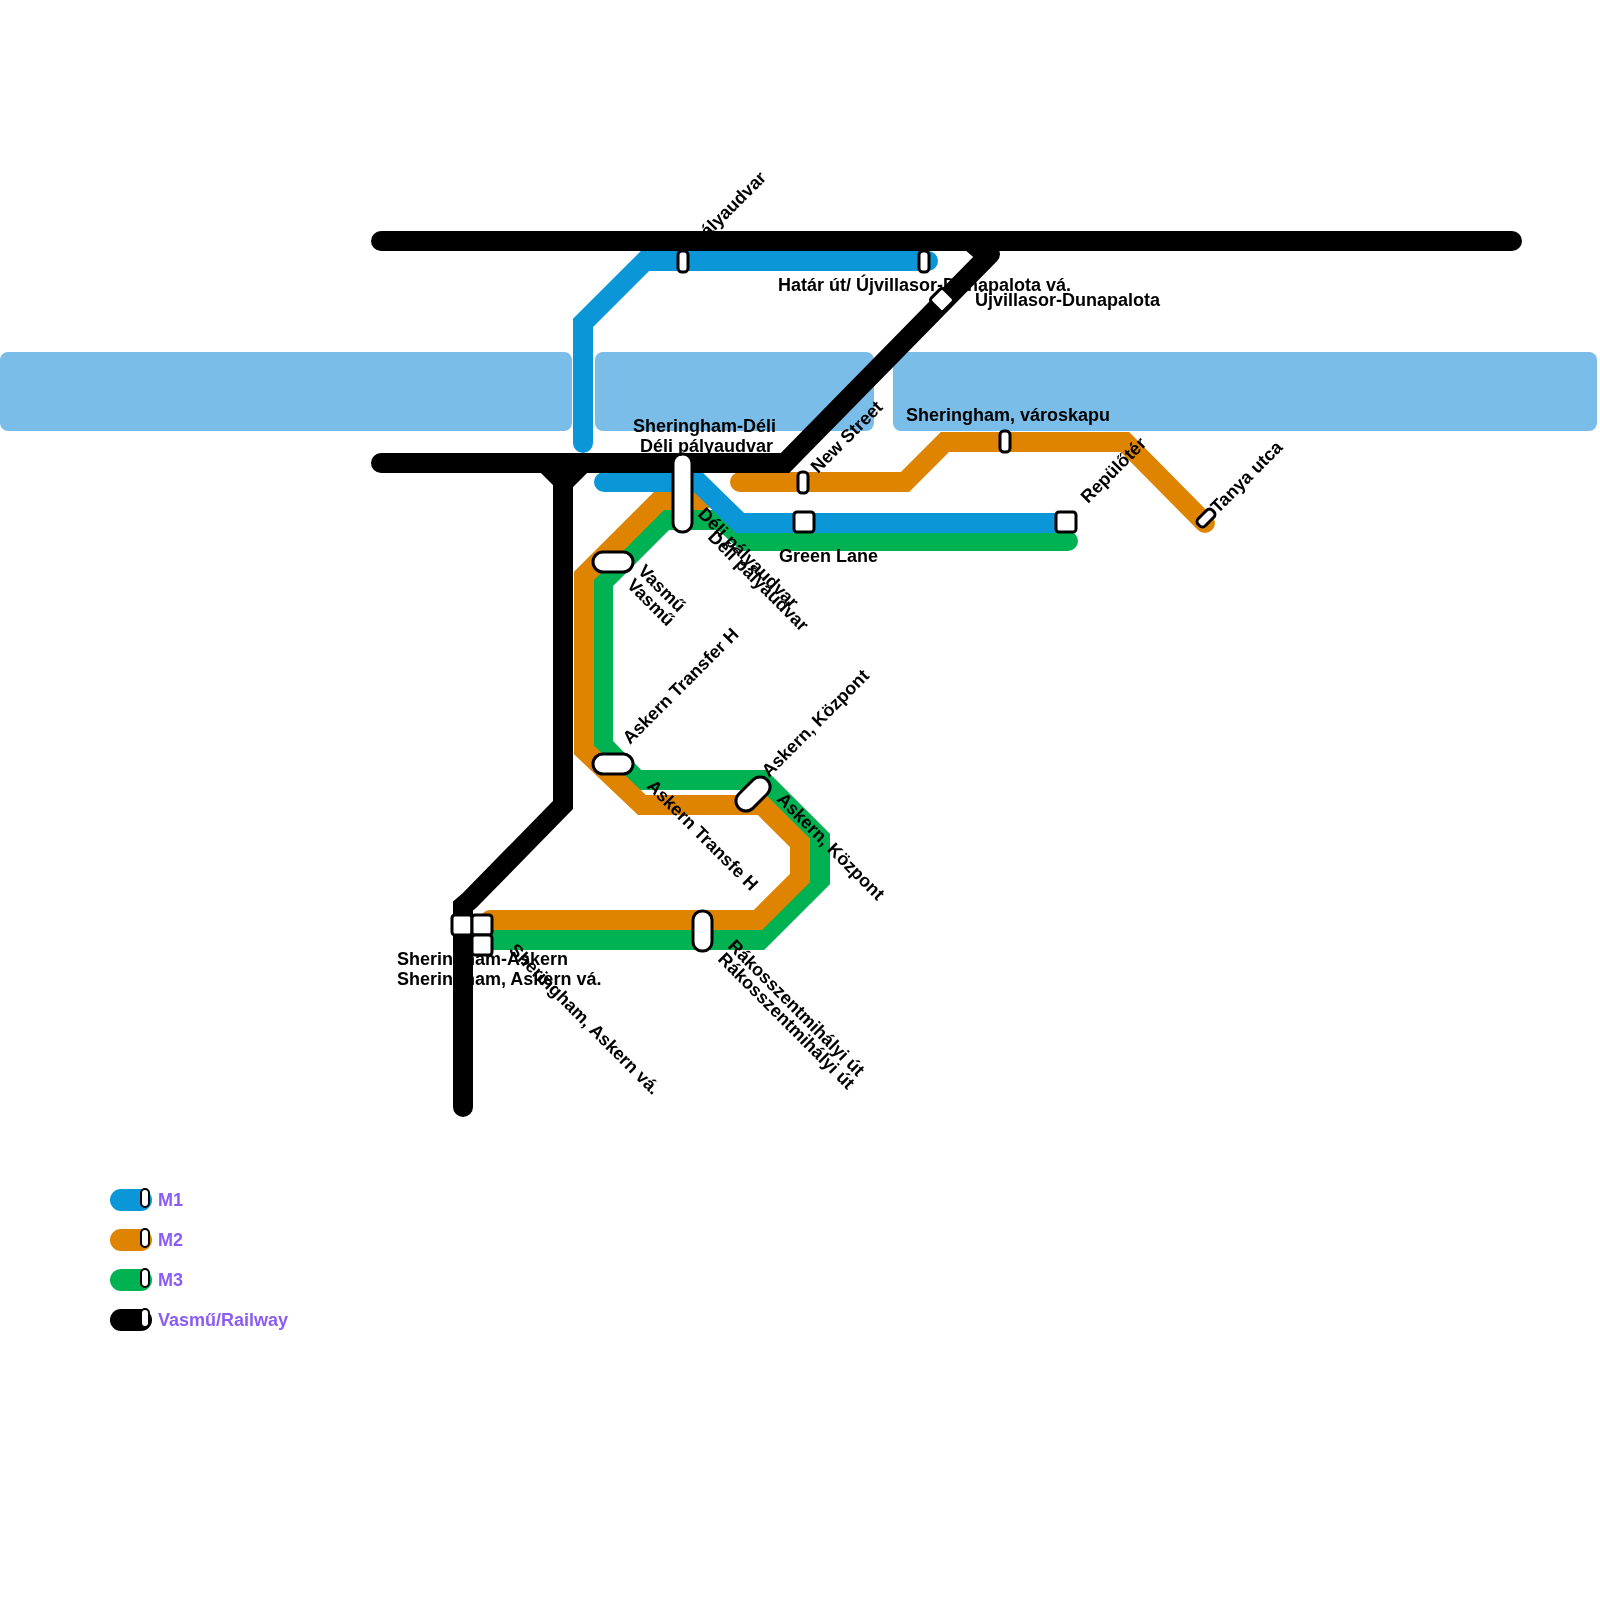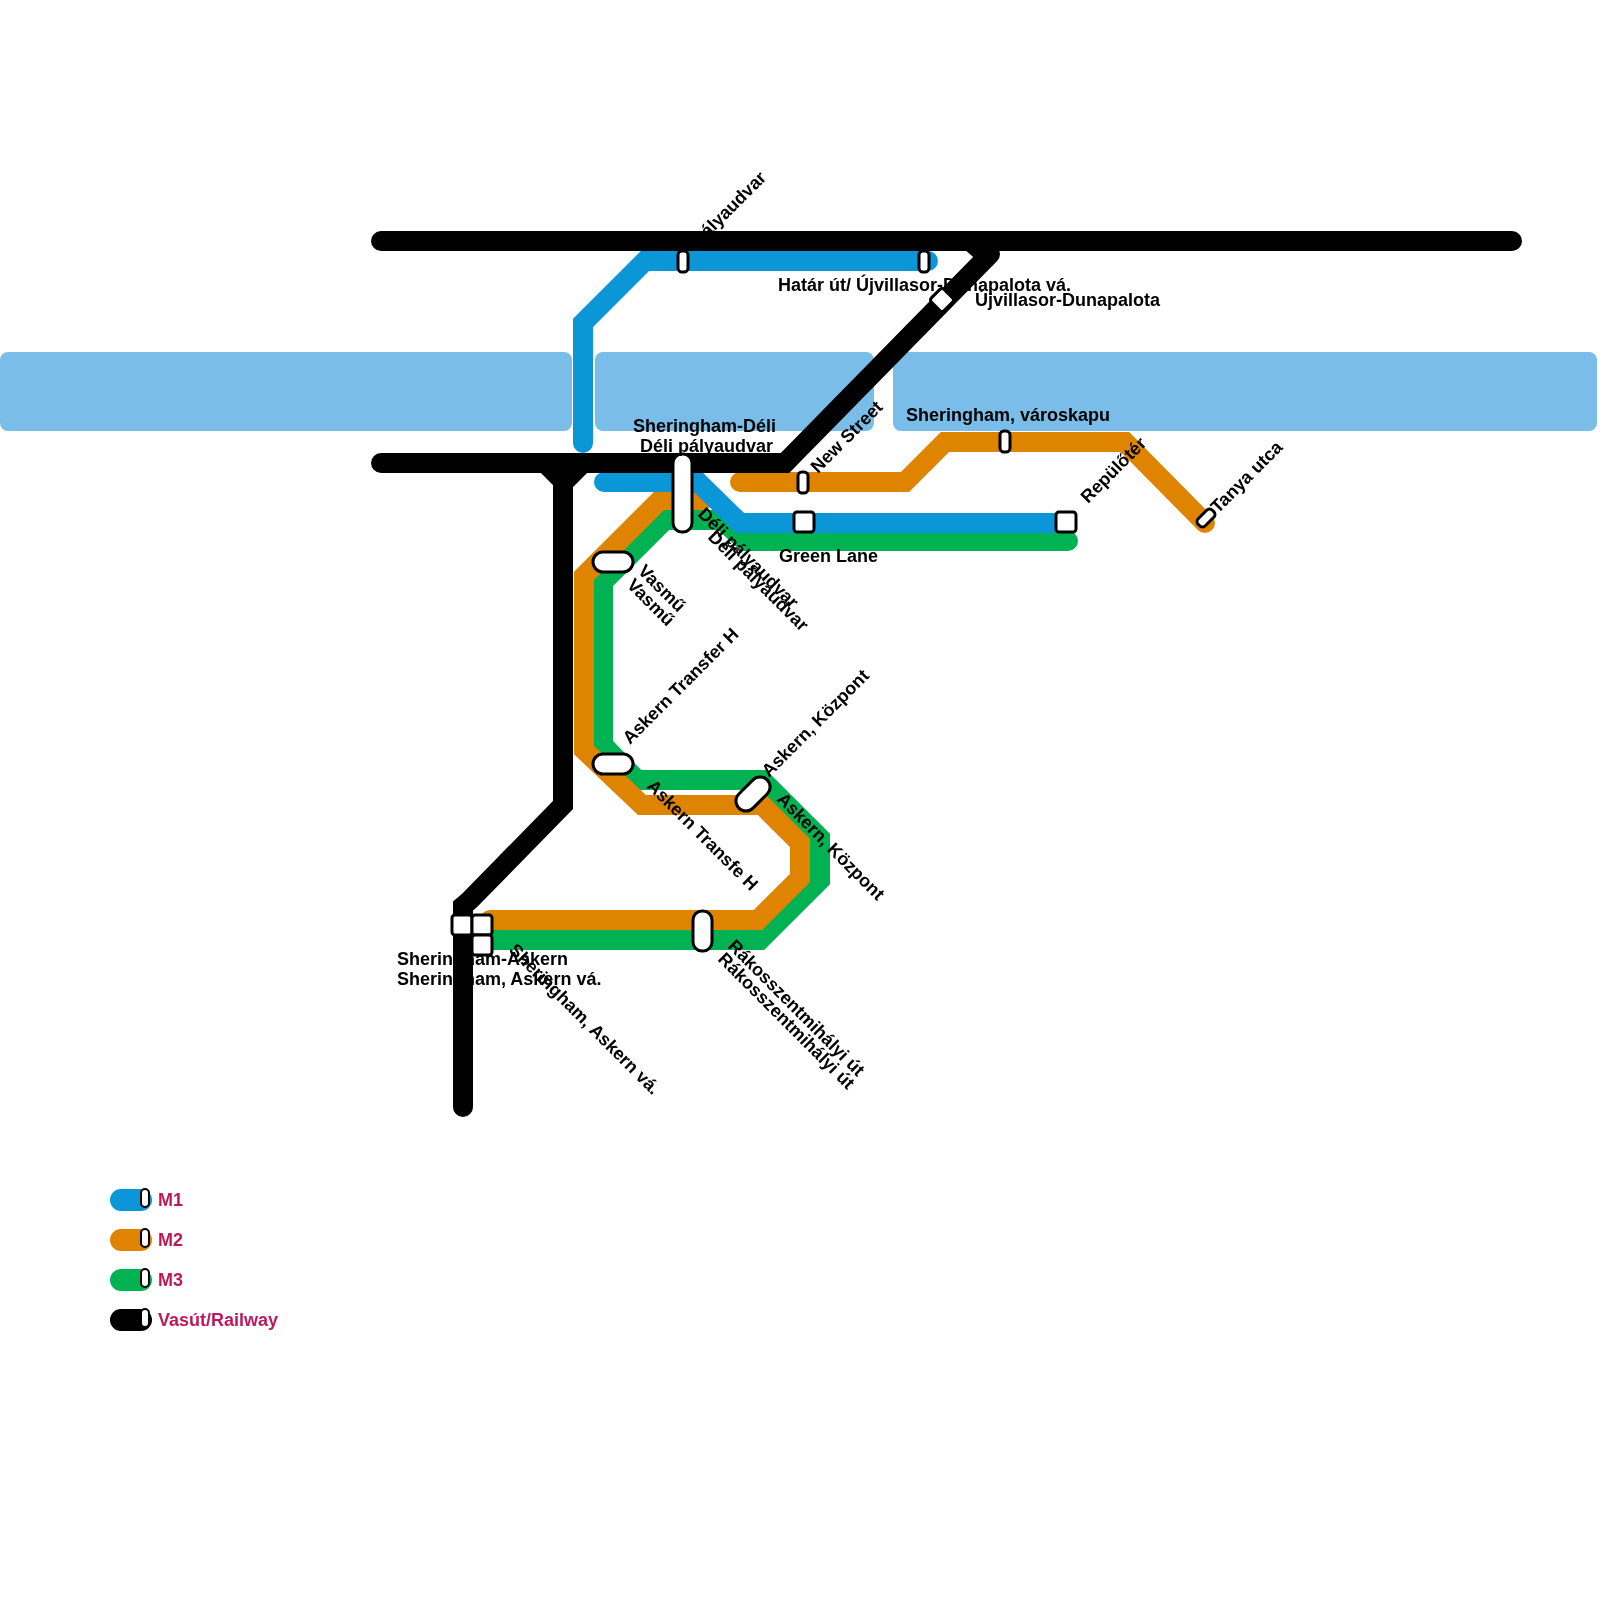--- a/index.html
+++ b/index.html
@@ -3,21 +3,21 @@
 <meta charset="utf-8">
 <style>
   html, body { margin:0; padding:0; background:#ffffff; }
   body { width:1600px; height:1600px; position:relative; overflow:hidden; font-family:"Liberation Sans", sans-serif; }
   svg#map { position:absolute; left:0; top:0; }
   .lbl { font-family:"Liberation Sans", sans-serif; font-weight:bold; font-size:18px; fill:#000; }
   .legend { position:absolute; left:110px; top:1180px; }
   .legend-row { display:flex; align-items:center; height:40px; }
   .legend-swatch { position:relative; width:42px; height:22px; border-radius:11px; }
   .legend-stop { position:absolute; right:2px; top:-1px; width:10px; height:20px; background:#fff; border:2px solid #000; border-radius:5px; box-sizing:border-box; }
-  .legend-label { margin-left:6px; font-weight:bold; font-size:18px; color:#be185d; font-family:"Liberation Sans", sans-serif; }
+  .legend-label { margin-left:6px; font-weight:bold; font-size:18px; color:#8b5cf6; font-family:"Liberation Sans", sans-serif; }
 </style>
 </head>
 <body>
 
 <svg id="map" width="1600" height="1600" viewBox="0 0 1600 1600">
 
   <g>
     <rect x="0" y="352" width="572" height="79" rx="8" fill="#79bde8"></rect>
     <rect x="595" y="352" width="279" height="79" rx="8" fill="#79bde8"></rect>
     <rect x="893" y="352" width="704" height="79" rx="8" fill="#79bde8"></rect>
@@ -107,15 +107,15 @@
   <div class="legend-row">
     <div class="legend-swatch" style="background:#00b251">
         <div class="legend-stop"></div>
       </div>
     <span class="legend-label">M3</span>
   </div>
   <div class="legend-row">
     <div class="legend-swatch" style="background:#000000">
         <div class="legend-stop"></div>
       </div>
-    <span class="legend-label">Vasút/Railway</span>
+    <span class="legend-label">Vasmű/Railway</span>
   </div>
 </div>
 
 </body></html>

